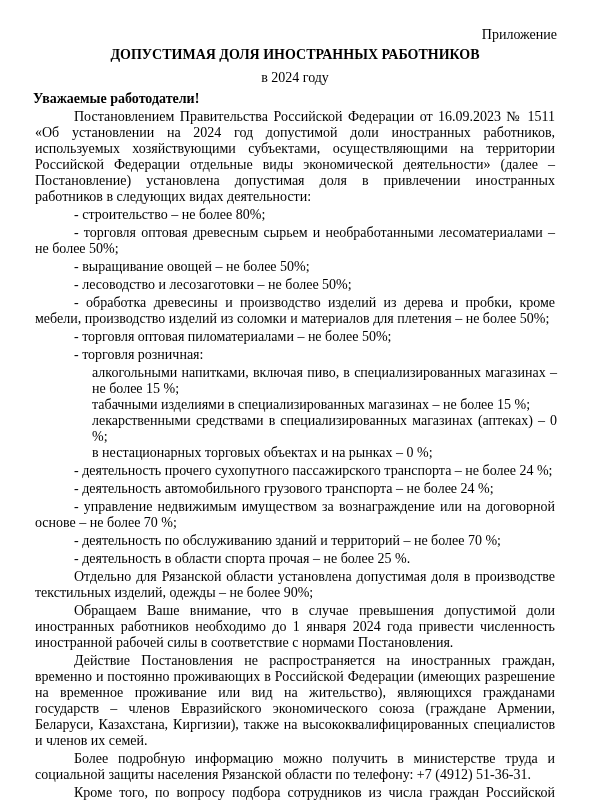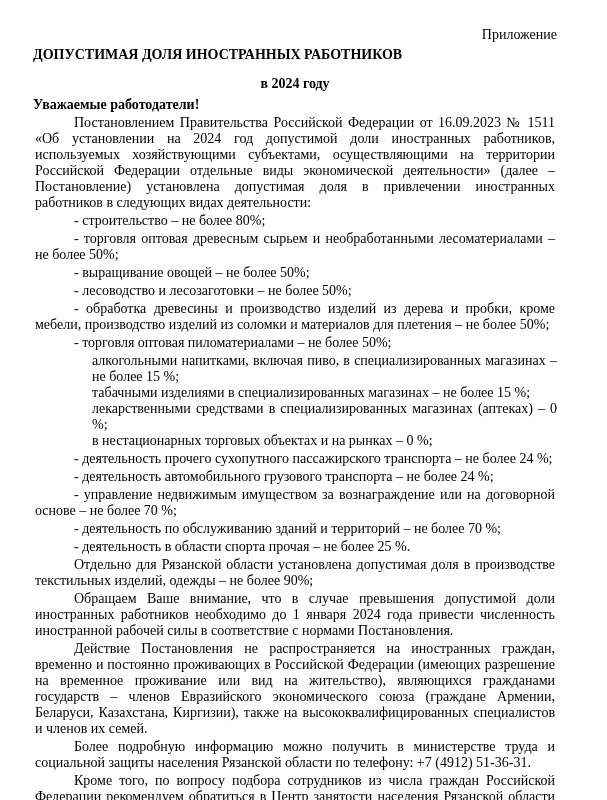--- a/index.html
+++ b/index.html
@@ -9,42 +9,43 @@
     box-sizing: border-box;
     background: #ffffff;
     color: #000000;
     font-family: "Liberation Serif", serif;
     font-size: 14px;
     line-height: 16px;
     padding: 27px 50px 16px 33px;
     overflow: hidden;
   }
   .annex { text-align: right; margin: 0 0 4px 0; }
-  .title { text-align: left; font-weight: bold; margin: 0 0 13px 0; }
-  .subtitle { text-align: center; font-weight: bold; margin: 0 0 5px 0; }
+  .title { text-align: center; font-weight: bold; margin: 0 0 7px 0; }
+  .subtitle { text-align: center; font-weight: normal; margin: 0 0 5px 0; }
   .salutation { text-align: left; font-weight: bold; margin: 0 0 2px 0; }
   .p { text-align: justify; text-indent: 39px; margin: 2px; }
   .sub { text-align: justify; text-indent: 0; margin: 0 0 0 59px; }
 </style>
 </head>
 <body>
 
 <div class="page">
   <div class="annex">Приложение</div>
   <div class="title">ДОПУСТИМАЯ ДОЛЯ ИНОСТРАННЫХ РАБОТНИКОВ</div>
   <div class="subtitle">в 2024 году</div>
   <div class="salutation">Уважаемые работодатели!</div>
 
   <div class="p">Постановлением Правительства Российской Федерации от 16.09.2023 № 1511 «Об установлении на 2024 год допустимой доли иностранных работников, используемых хозяйствующими субъектами, осуществляющими на территории Российской Федерации отдельные виды экономической деятельности» (далее – Постановление) установлена допустимая доля в привлечении иностранных работников в следующих видах деятельности:</div>
   <div class="p">- строительство – не более 80%;</div>
   <div class="p">- торговля оптовая древесным сырьем и необработанными лесоматериалами – не более 50%;</div>
   <div class="p">- выращивание овощей – не более 50%;</div>
   <div class="p">- лесоводство и лесозаготовки – не более 50%;</div>
   <div class="p">- обработка древесины и производство изделий из дерева и пробки, кроме мебели, производство изделий из соломки и материалов для плетения – не более 50%;</div>
   <div class="p">- торговля оптовая пиломатериалами – не более 50%;</div>
+  <div class="p">- торговля розничная:</div>
   <div class="sub">алкогольными напитками, включая пиво, в специализированных магазинах – не более 15 %;</div>
   <div class="sub">табачными изделиями в специализированных магазинах – не более 15 %;</div>
   <div class="sub">лекарственными средствами в специализированных магазинах (аптеках) – 0 %;</div>
   <div class="sub">в нестационарных торговых объектах и на рынках – 0 %;</div>
   <div class="p">- деятельность прочего сухопутного пассажирского транспорта – не более 24 %;</div>
   <div class="p">- деятельность автомобильного грузового транспорта – не более 24 %;</div>
   <div class="p">- управление недвижимым имуществом за вознаграждение или на договорной основе – не более 70 %;</div>
   <div class="p">- деятельность по обслуживанию зданий и территорий – не более 70 %;</div>
   <div class="p">- деятельность в области спорта прочая – не более 25 %.</div>
   <div class="p">Отдельно для Рязанской области установлена допустимая доля в производстве текстильных изделий, одежды – не более 90%;</div>

